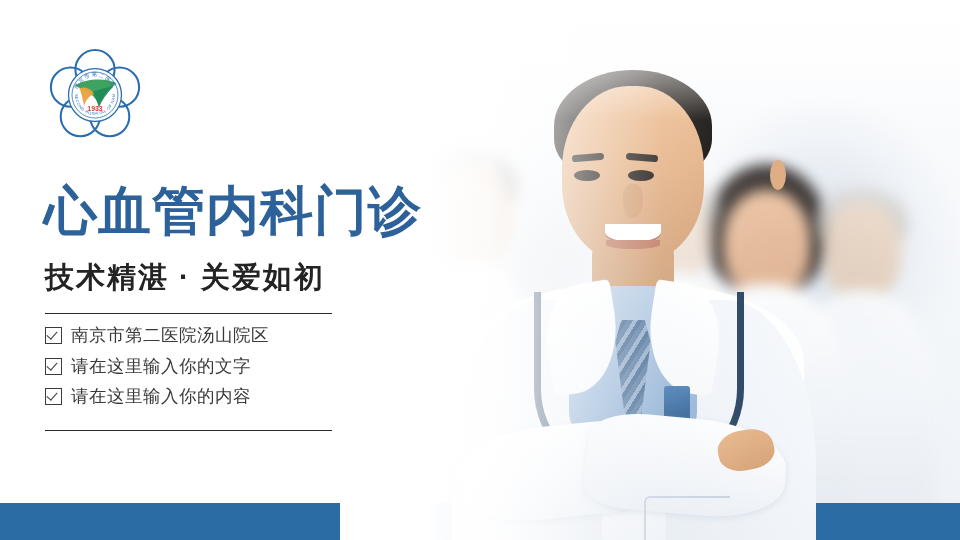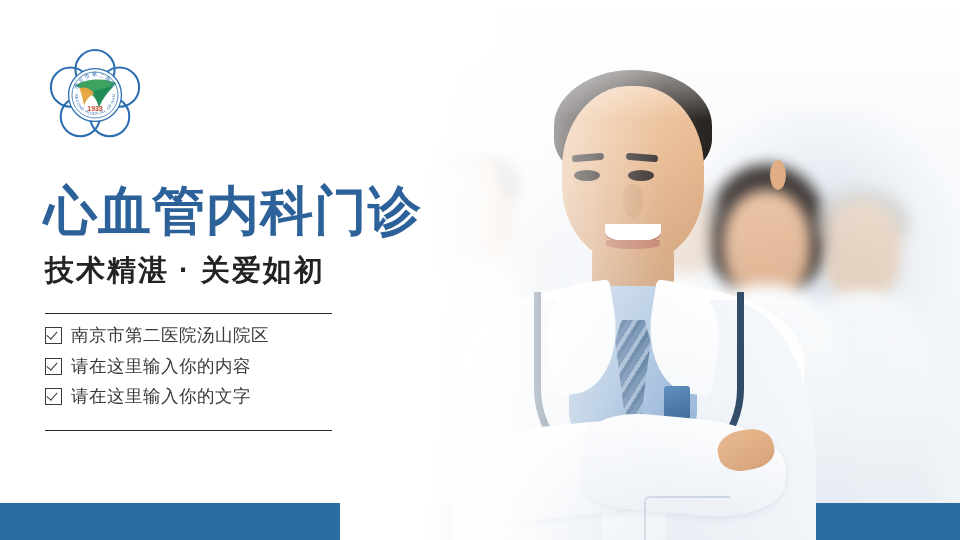--- a/index.html
+++ b/index.html
@@ -196,21 +196,21 @@
   .title{
     position:absolute;left:44px;top:182px;
     z-index:50;
     font-size:53px;line-height:1.08;
     font-weight:bold;
     letter-spacing:1px;
     color:#2d6199;
     white-space:nowrap;
   }
   .subtitle{
-    position:absolute;left:45px;top:253px;
+    position:absolute;left:45px;top:260px;
     z-index:50;
     font-size:29px;line-height:1.2;
     font-weight:bold;
     letter-spacing:2px;
     color:#232323;
     white-space:nowrap;
   }
   .rule{
     position:absolute;left:45px;width:287px;height:0;
     border-top:1.6px solid #2b2b2b;
@@ -373,25 +373,25 @@
 
   <div class="rule rule-top"></div>
 
   <ul class="bullets">
     <li>
       <span class="chk"></span>
       <span>南京市第二医院汤山院区</span>
     </li>
     <li>
       <span class="chk"></span>
-      <span>请在这里输入你的内容</span>
+      <span>请在这里输入你的文字</span>
     </li>
     <li>
       <span class="chk"></span>
-      <span>请在这里输入你的文字</span>
+      <span>请在这里输入你的内容</span>
     </li>
   </ul>
 
   <div class="rule rule-bottom"></div>
 
   <div class="footer"></div>
   <div class="footer-text">南京市第二医院汤山院区 | www.yippt.com</div>
 
 </div>
 

